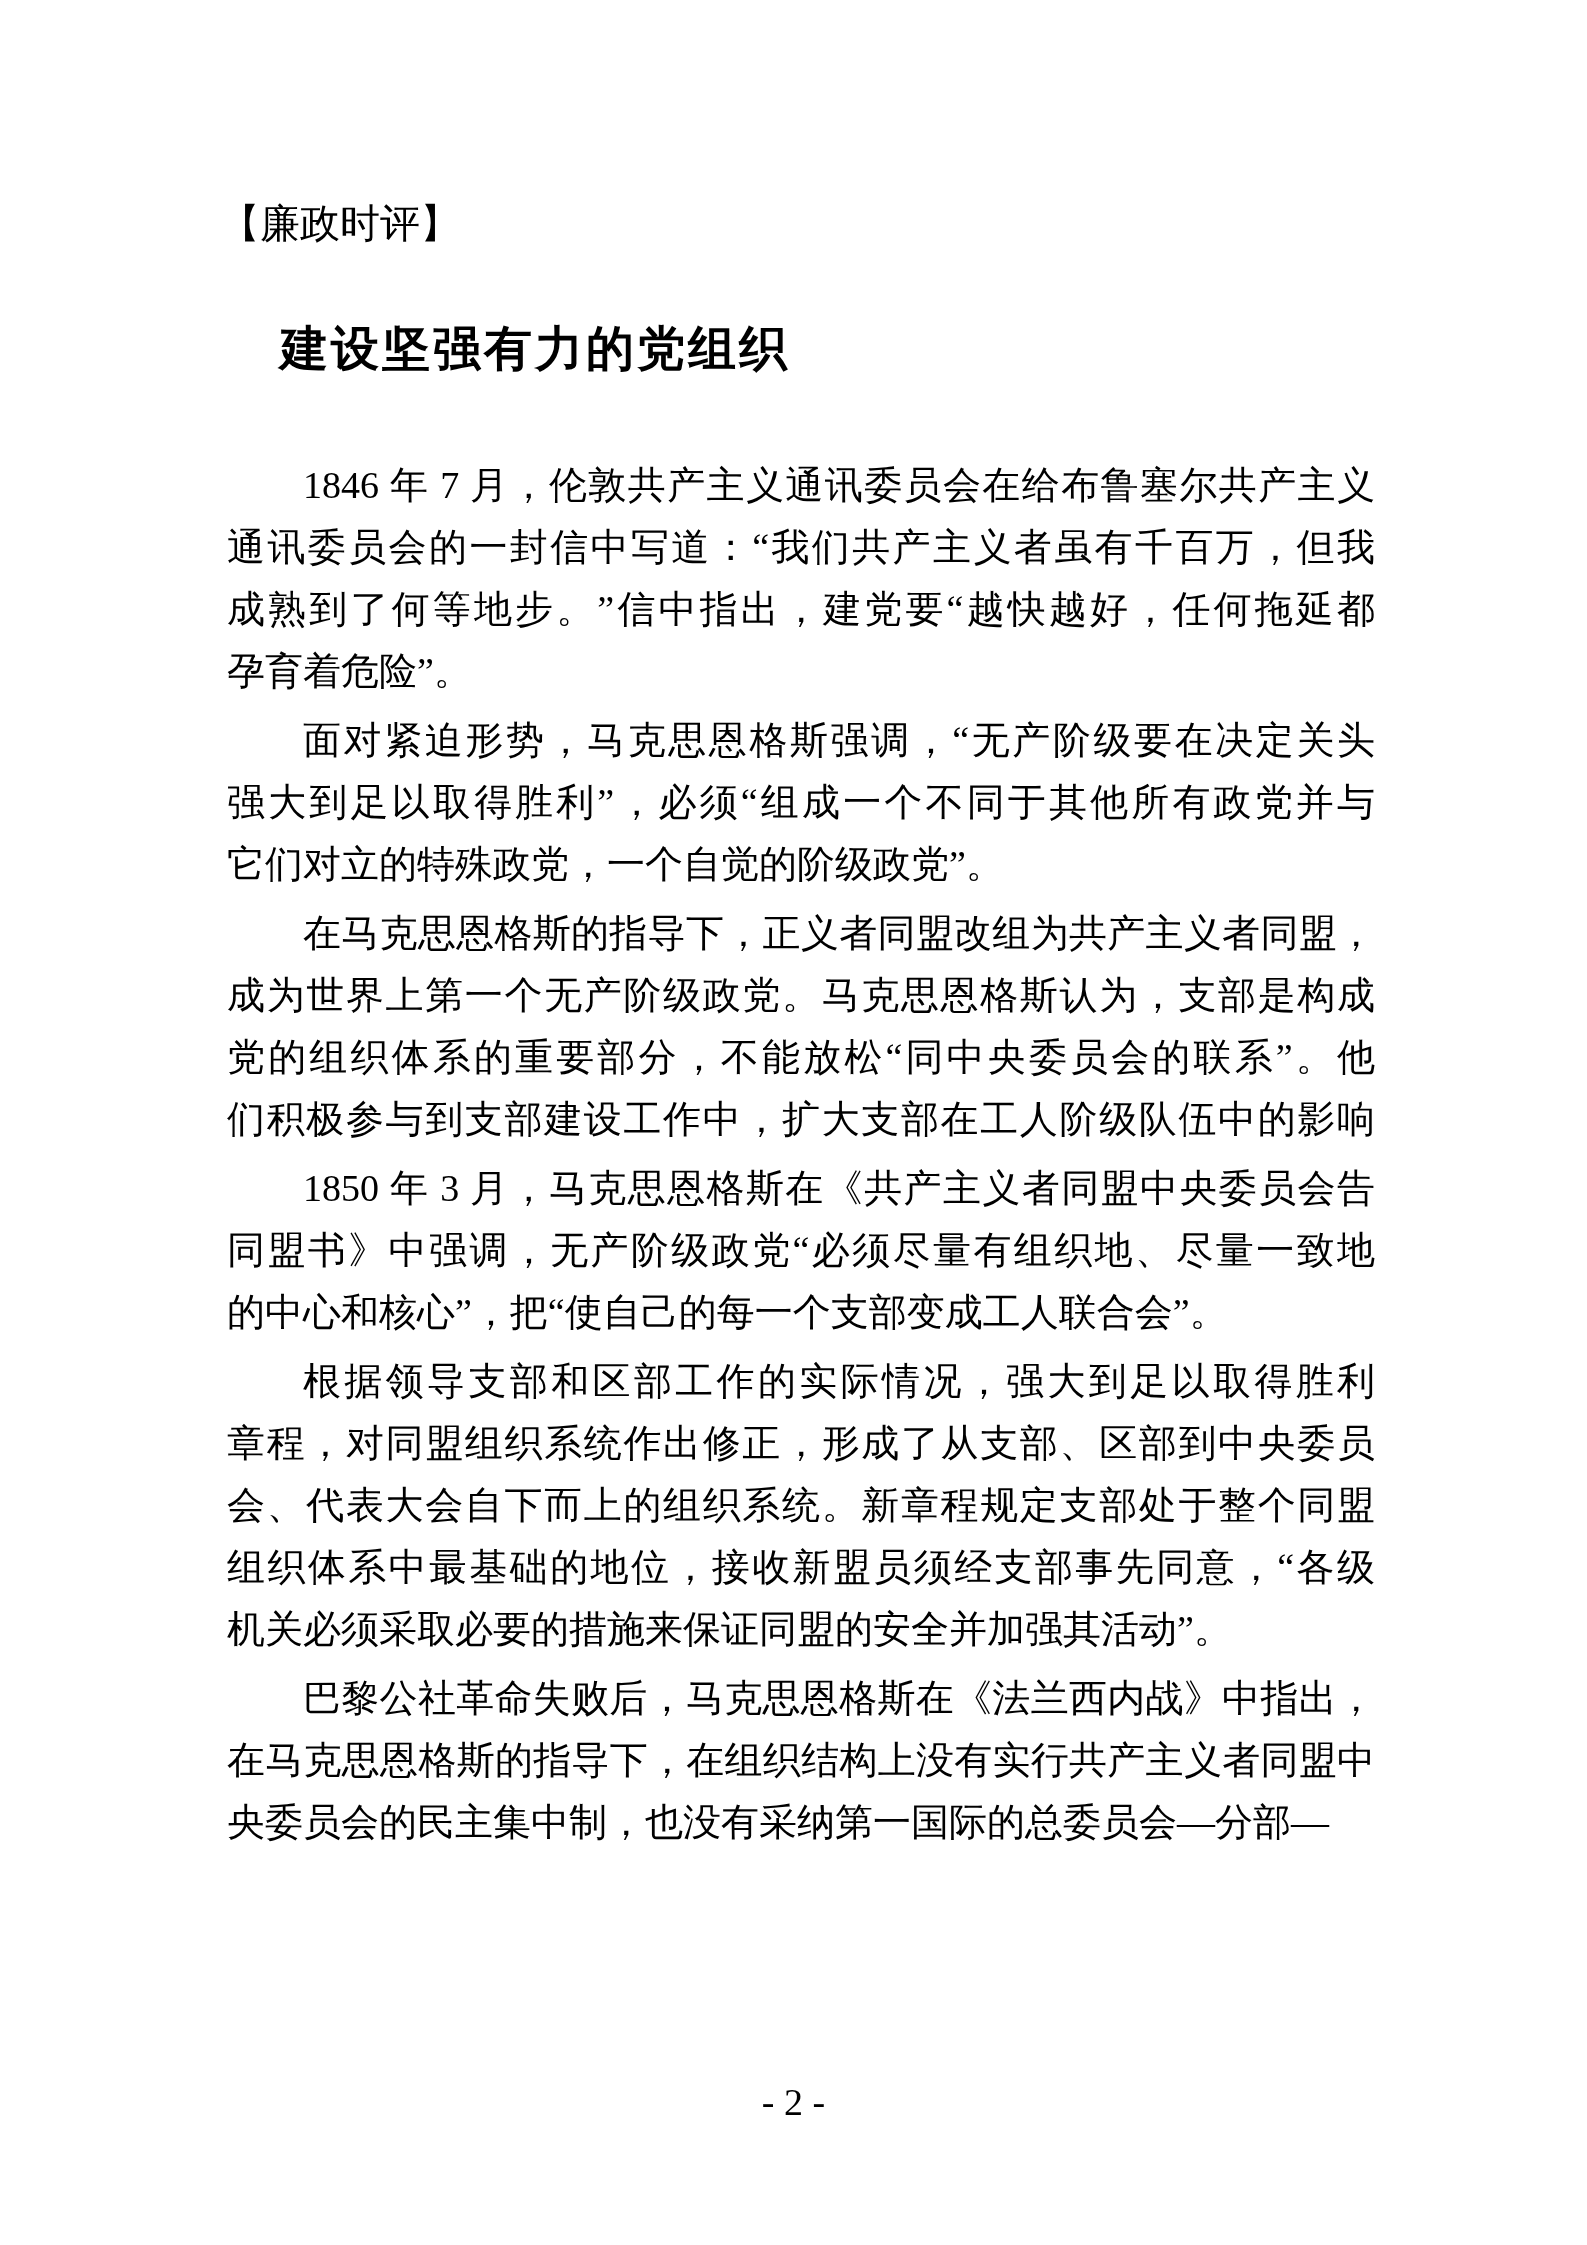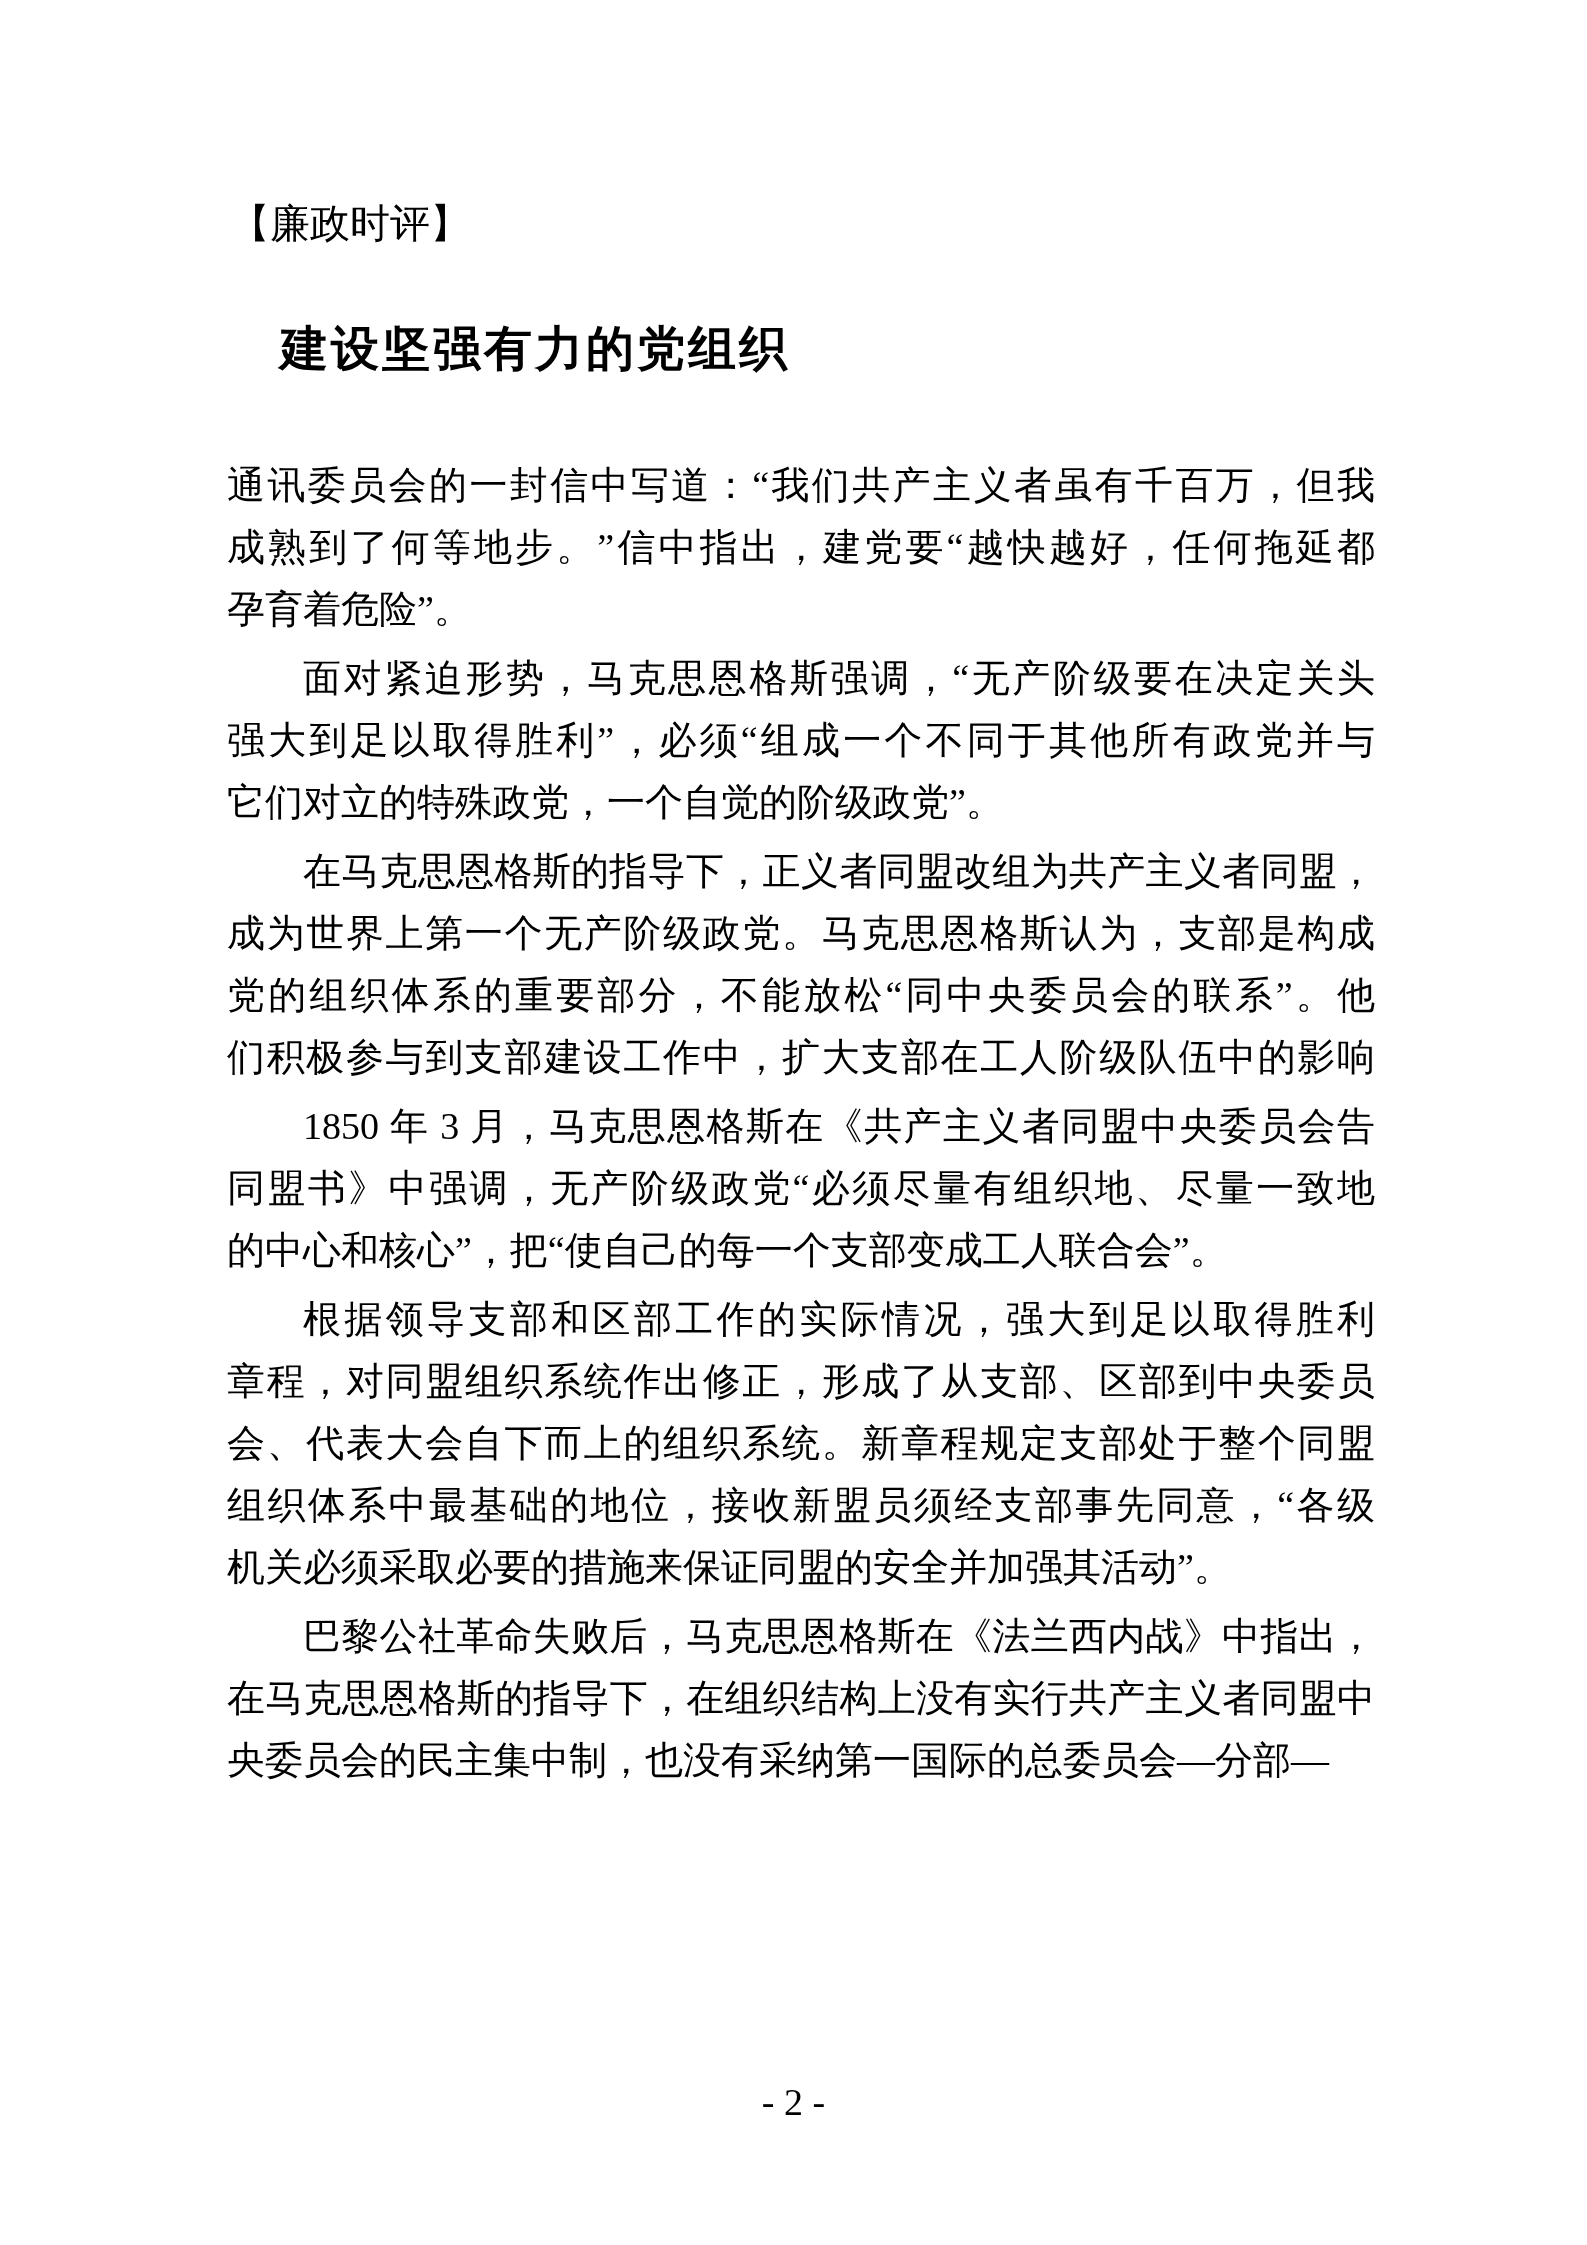--- a/index.html
+++ b/index.html
@@ -6,21 +6,21 @@
   html, body { width: 1587px; height: 2245px; }
   body {
     position: relative;
     background: #ffffff;
     color: #000000;
     font-family: "Liberation Serif", "DejaVu Serif", serif;
     overflow: hidden;
   }
   .category {
     position: absolute;
-    left: 230px;
+    left: 220px;
     top: 201px;
     font-size: 40px;
     line-height: 46px;
     white-space: nowrap;
   }
   .title {
     position: absolute;
     left: 280px;
     top: 318px;
     width: 1146px;
@@ -58,20 +58,21 @@
 </style>
 </head>
 <body style="background: rgb(255, 255, 255); color: rgb(0, 0, 0);">
 
 <div class="category">【廉政时评】</div>
 
 <div class="title">建设坚强有力的党组织</div>
 
 <div class="body">
     <div class="para">
+      <div class="line first">1846 年 7 月，伦敦共产主义通讯委员会在给布鲁塞尔共产主义</div>
       <div class="line">通讯委员会的一封信中写道：“我们共产主义者虽有千百万，但我</div>
       <div class="line">成熟到了何等地步。”信中指出，建党要“越快越好，任何拖延都</div>
       <div class="line last">孕育着危险”。</div>
     </div>
     <div class="para">
       <div class="line first">面对紧迫形势，马克思恩格斯强调，“无产阶级要在决定关头</div>
       <div class="line">强大到足以取得胜利”，必须“组成一个不同于其他所有政党并与</div>
       <div class="line last">它们对立的特殊政党，一个自觉的阶级政党”。</div>
     </div>
     <div class="para">

